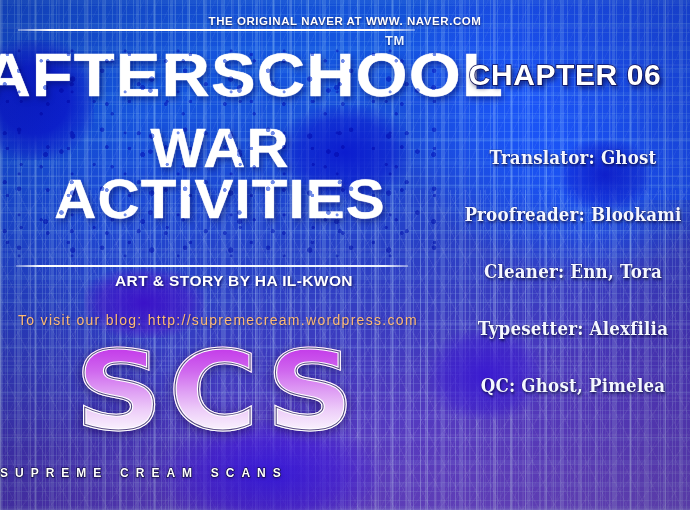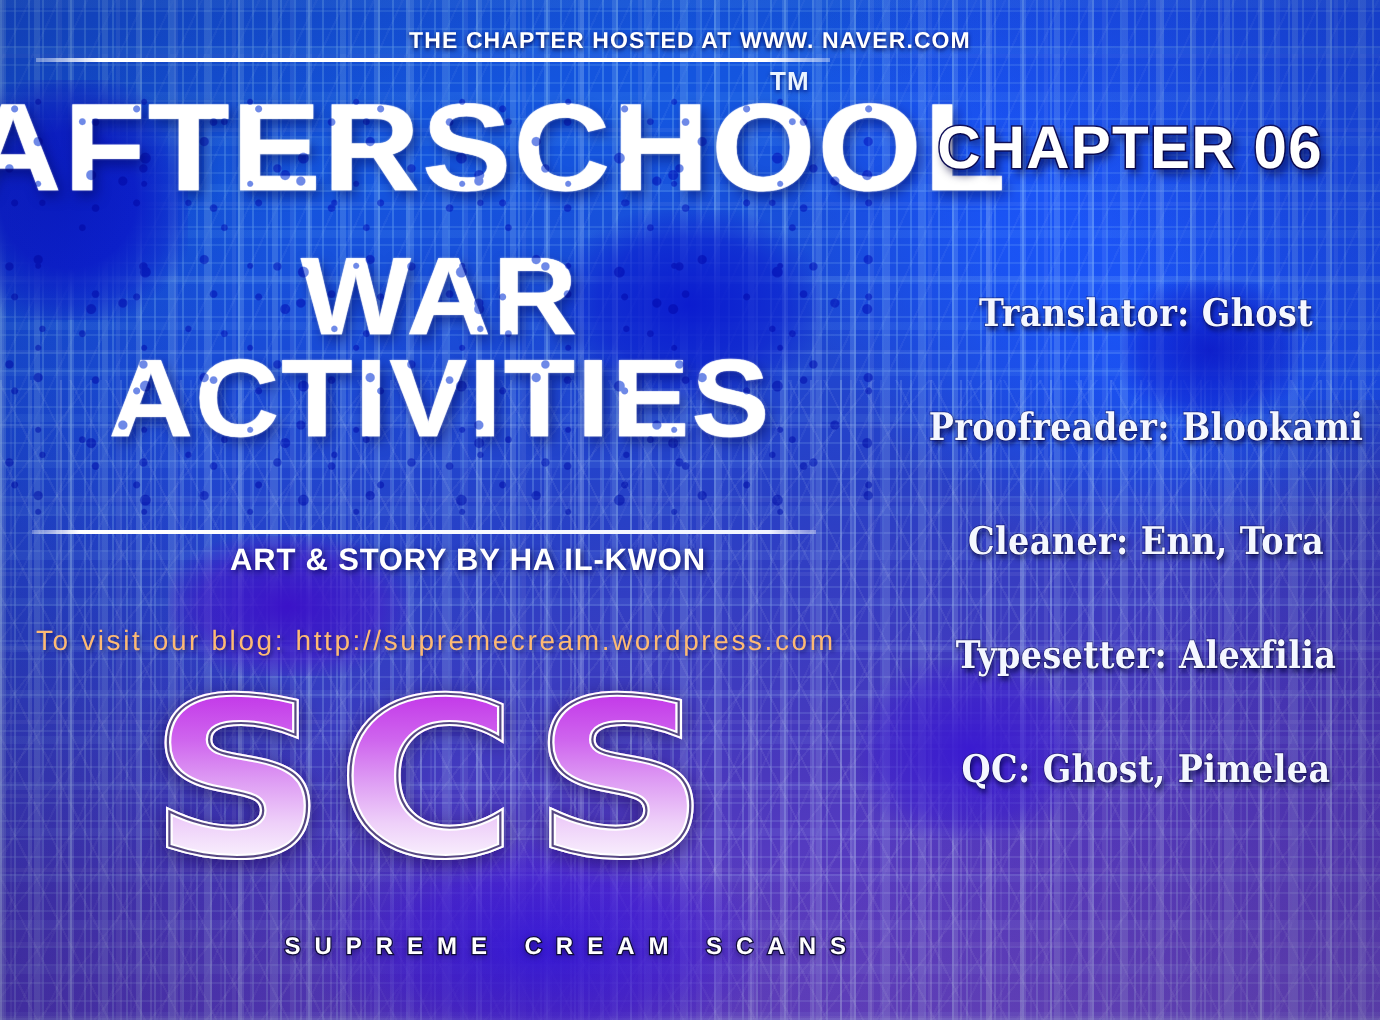--- a/index.html
+++ b/index.html
@@ -243,21 +243,21 @@
     line-height:118px;
     letter-spacing:6px;
     transform:scaleX(1.12);
     transform-origin:50% 50%;
     color:transparent;
     -webkit-text-stroke:1px rgba(30,10,90,.75);
     pointer-events:none;
   }
   .scs-sub{
     position:absolute; left:0; top:462px; width:430px;
-    text-align:right;
+    text-align:left;
     color:#ffffff;
     font-family:"Liberation Sans", sans-serif;
     font-size:17px;
     font-weight:700;
     letter-spacing:7px;
     font-variant:small-caps;
     text-transform:lowercase;
     -webkit-text-stroke:1.2px #12103a;
     paint-order:stroke fill;
     text-shadow:0 1px 3px rgba(10,0,60,.7);
@@ -309,21 +309,21 @@
   <div class="bg-blocks"></div>
   <div class="bg-skyline"></div>
   <div class="blob-a"></div>
   <div class="blob-b"></div>
   <div class="blob-c"></div>
   <div class="blob-d"></div>
   <div class="blob-e"></div>
   <div class="blob-f"></div>
   <div class="bg-vignette"></div>
 
-  <div class="top-credit">THE CHAPTER HOSTED AT WWW. NAVER.COM</div>
+  <div class="top-credit">THE ORIGINAL NAVER AT WWW. NAVER.COM</div>
   <div class="rule-top"></div>
   <div class="tm">TM</div>
 
   <div class="title-wrap">
     <div class="title-line l1">AFTERSCHOOL</div>
     <div class="title-line l2">WAR ACTIVITIES</div>
     <div class="title-grunge"></div>
   </div>
 
   <div class="rule-mid"></div>

